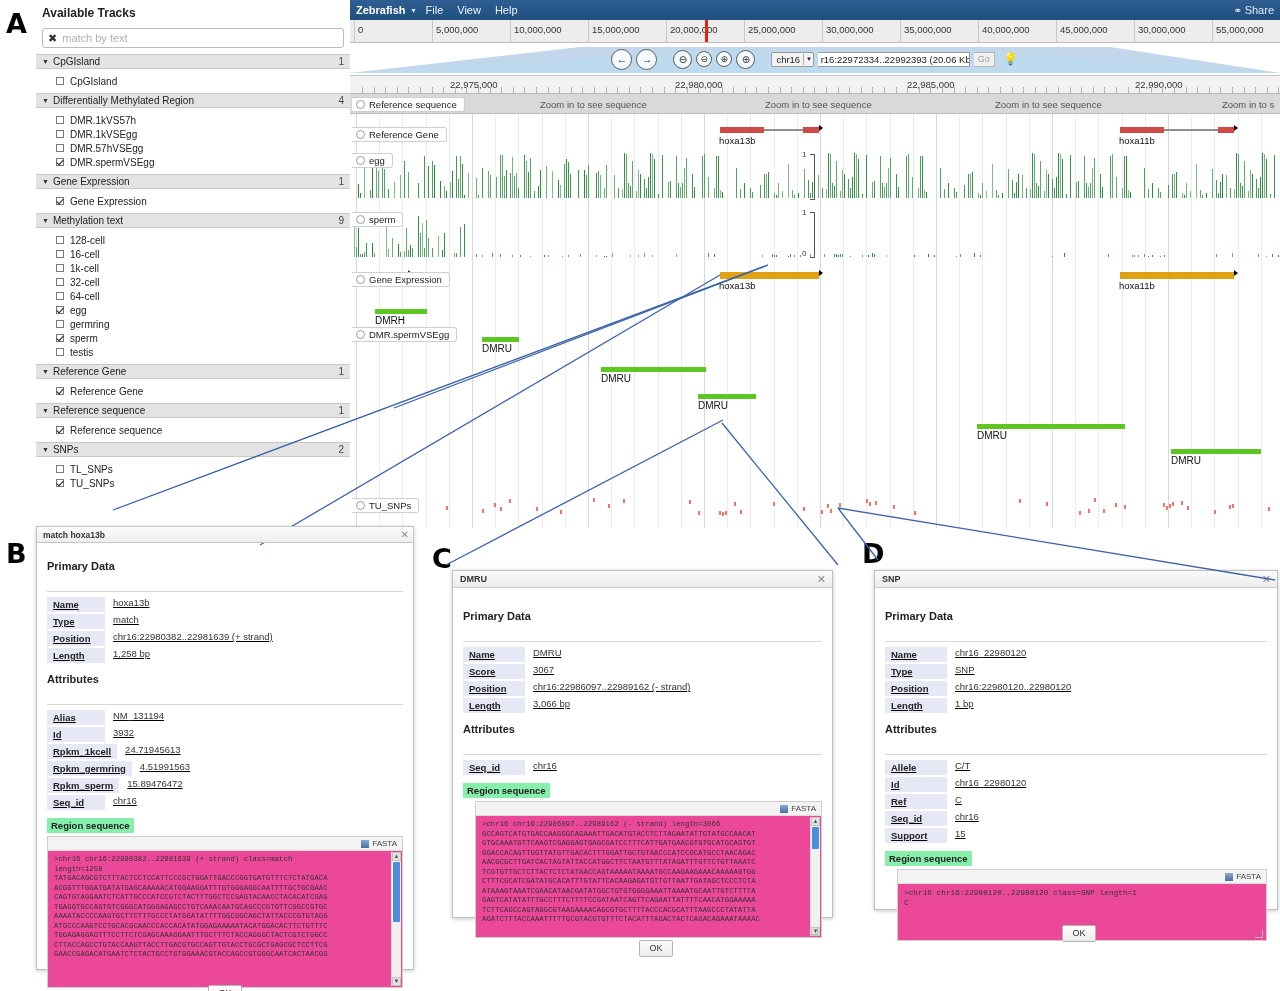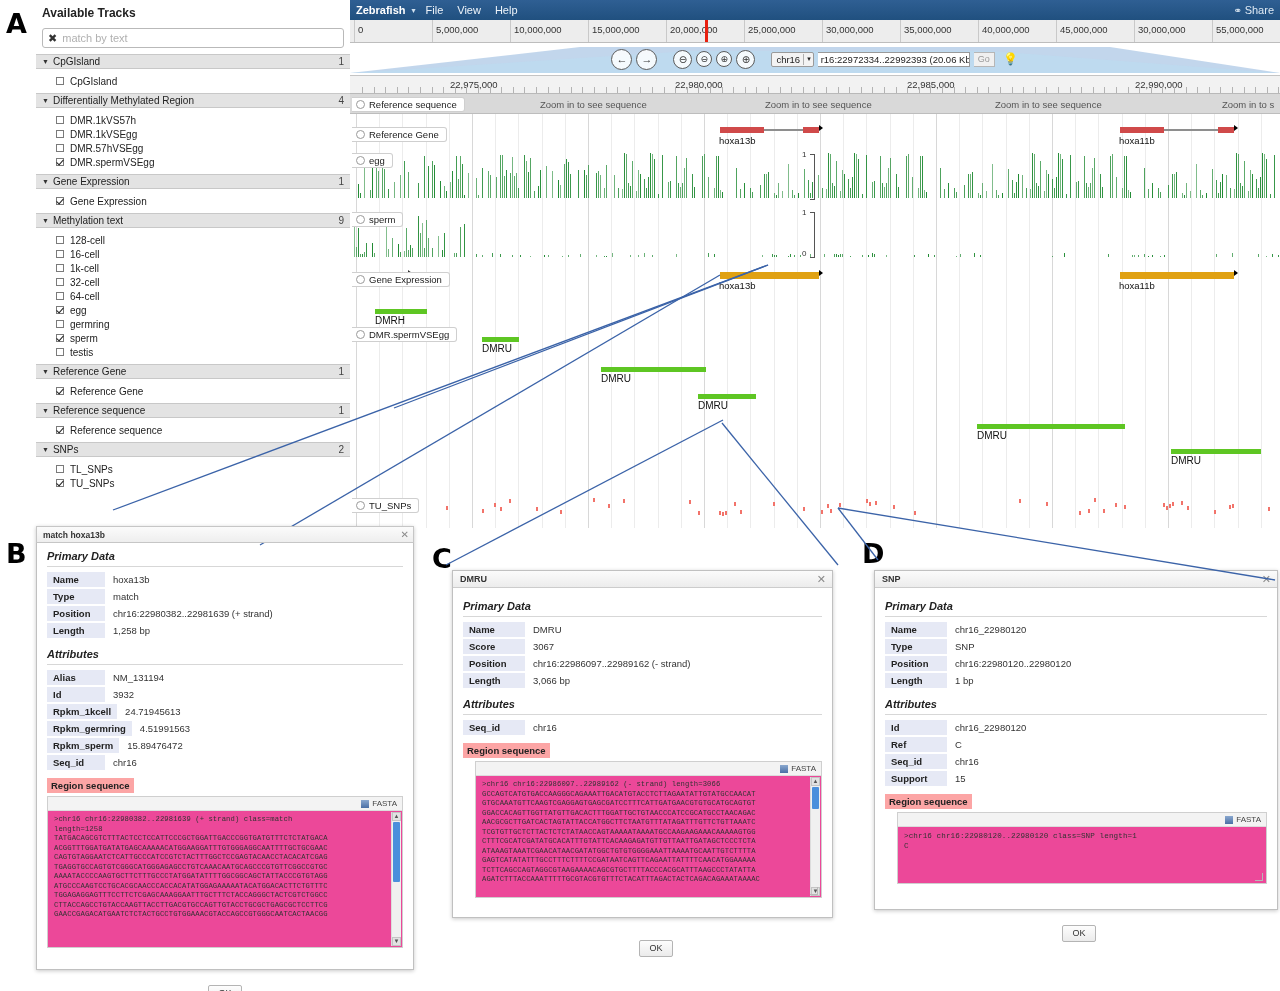--- a/index.html
+++ b/index.html
@@ -102,26 +102,26 @@
   
   .dlg{position:absolute;background:#fff;border:1px solid #c0c0c0;
        box-shadow:0 1px 4px rgba(0,0,0,.22);box-sizing:border-box;}
   .dlg-head{height:16px;background:linear-gradient(#fbfbfb,#ececec);
      border-bottom:1px solid #cccccc;display:flex;align-items:center;
      padding:0 4px 0 7px;font-size:9px;font-weight:bold;color:#333;}
   .dlg-head .ttl{flex:1;}
   .dlg-x{color:#8a8a8a;font-size:11px;font-weight:normal;cursor:pointer;padding:0 2px;}
   .dlg-body{padding:8px 10px 10px 10px;}
   .sect-h{font-size:11px;font-weight:bold;color:#222;border-bottom:1px solid #d7d7d7;
-     padding-bottom:4px;margin:4px 0 5px 0;font-style:italic;}
-  .fldrow{display:flex;align-items:center;margin-bottom:2px;}
+     padding-bottom:19px;margin:14px 0 5px 0;}
+  .fldrow{display:flex;align-items:flex-start;margin-bottom:2px;text-decoration:underline;}
   .fldk{background:#e6e9f5;font-weight:bold;font-size:9.5px;color:#222;
      padding:2px 6px;box-sizing:border-box;margin-right:8px;}
   .fldv{font-size:9.5px;color:#333;}
-  .regseq-lab{background:#fca5a5;font-weight:bold;font-size:9.5px;color:#222;
+  .regseq-lab{background:#86efac;font-weight:bold;font-size:9.5px;color:#222;
      display:inline-block;padding:2px 4px;margin:6px 0 3px 0;}
   .seqbox{border:1px solid #cfcfcf;background:#fff;}
   .seq-toolbar{height:13px;background:#f3f3f3;border-bottom:1px solid #dcdcdc;
      display:flex;align-items:center;justify-content:flex-end;padding-right:5px;gap:3px;}
   .fasta-ic{width:8px;height:8px;background:linear-gradient(#8aa8cf,#4a6fa5);display:inline-block;}
   .fasta-tx{font-size:8px;color:#444;}
   .seq-area{position:relative;background:#ec4899;overflow:hidden;padding:4px 4px 4px 6px;}
   .seq-text{font-family:"Liberation Mono","DejaVu Sans Mono",monospace;
      font-size:7.2px;line-height:1.32;color:#333;white-space:pre;letter-spacing:.1px;}
   .sbar{position:absolute;right:1px;top:1px;bottom:1px;width:9px;background:#f0f0f0;
@@ -1160,20 +1160,24 @@
           <span class="fldv">chr16:22980120..22980120</span>
         </div>
         <div class="fldrow">
           <span class="fldk" style="min-width:62px">Length</span>
           <span class="fldv">1 bp</span>
         </div>
       </div>
     <div class="sect-h" style="margin-top:10px;">Attributes</div>
     <div id="d-attrs">
         <div class="fldrow">
+          <span class="fldk" style="min-width:62px">Allele</span>
+          <span class="fldv">C/T</span>
+        </div>
+        <div class="fldrow">
           <span class="fldk" style="min-width:62px">Id</span>
           <span class="fldv">chr16_22980120</span>
         </div>
         <div class="fldrow">
           <span class="fldk" style="min-width:62px">Ref</span>
           <span class="fldv">C</span>
         </div>
         <div class="fldrow">
           <span class="fldk" style="min-width:62px">Seq_id</span>
           <span class="fldv">chr16</span>

